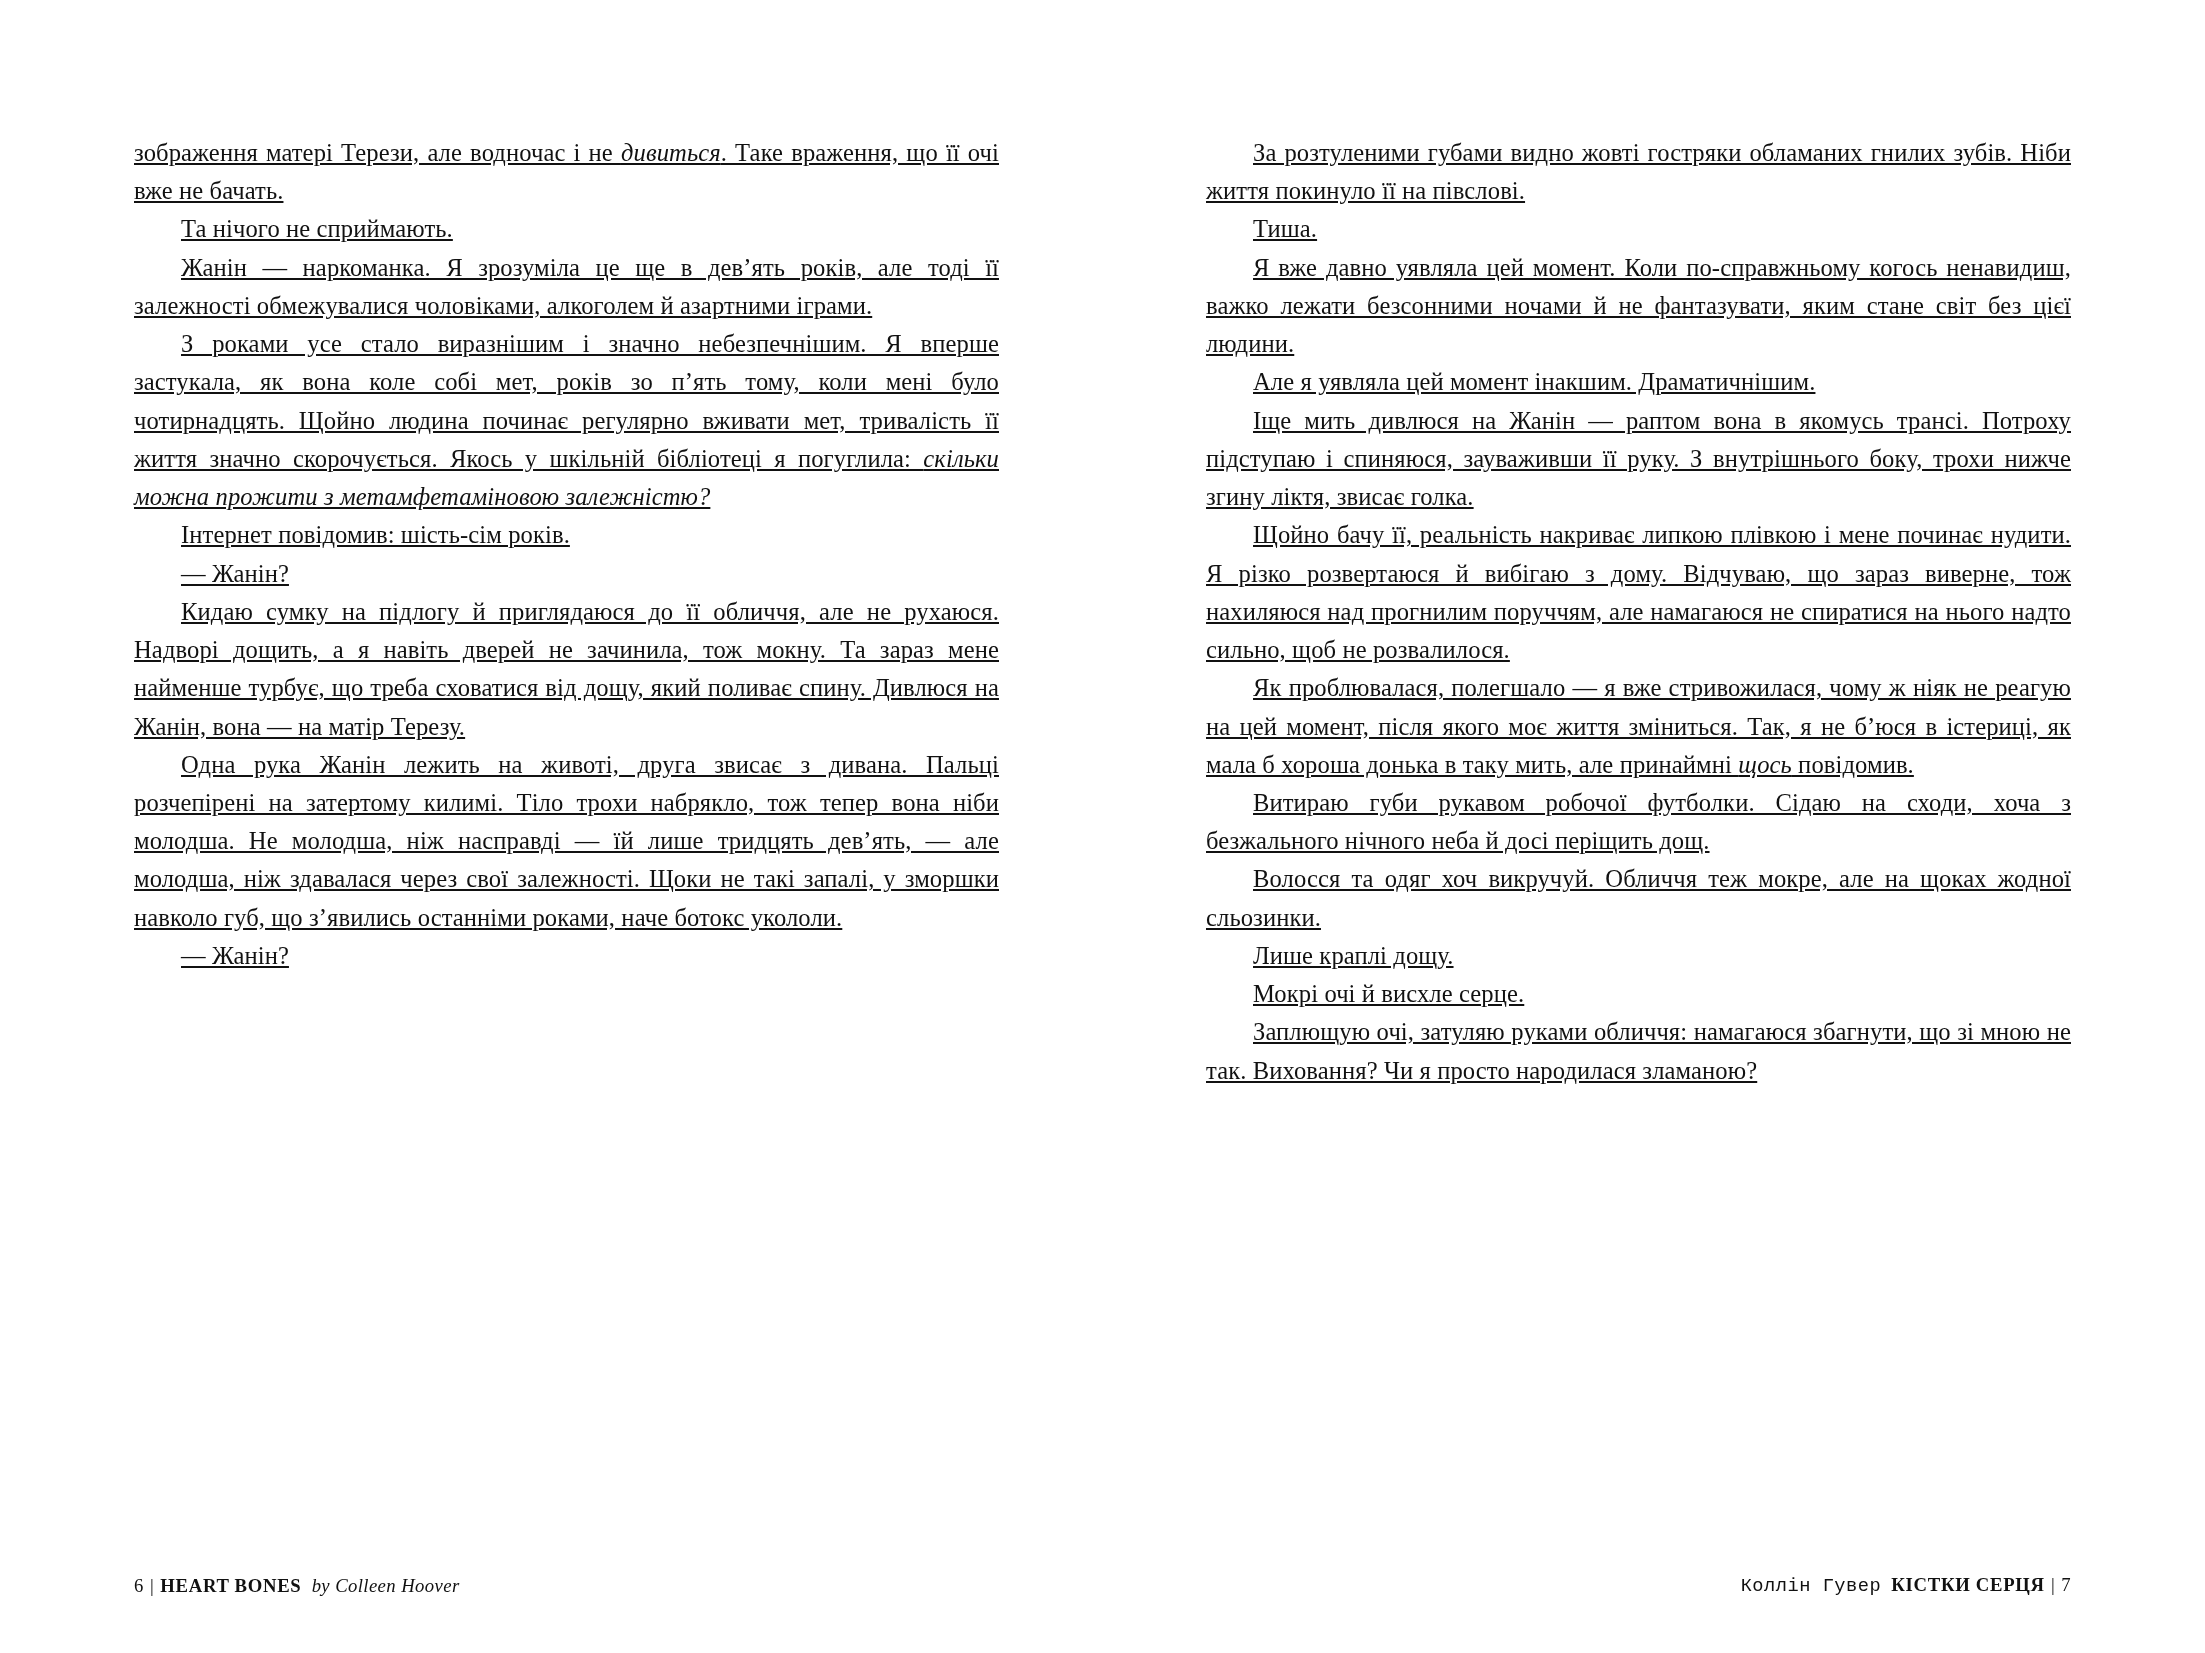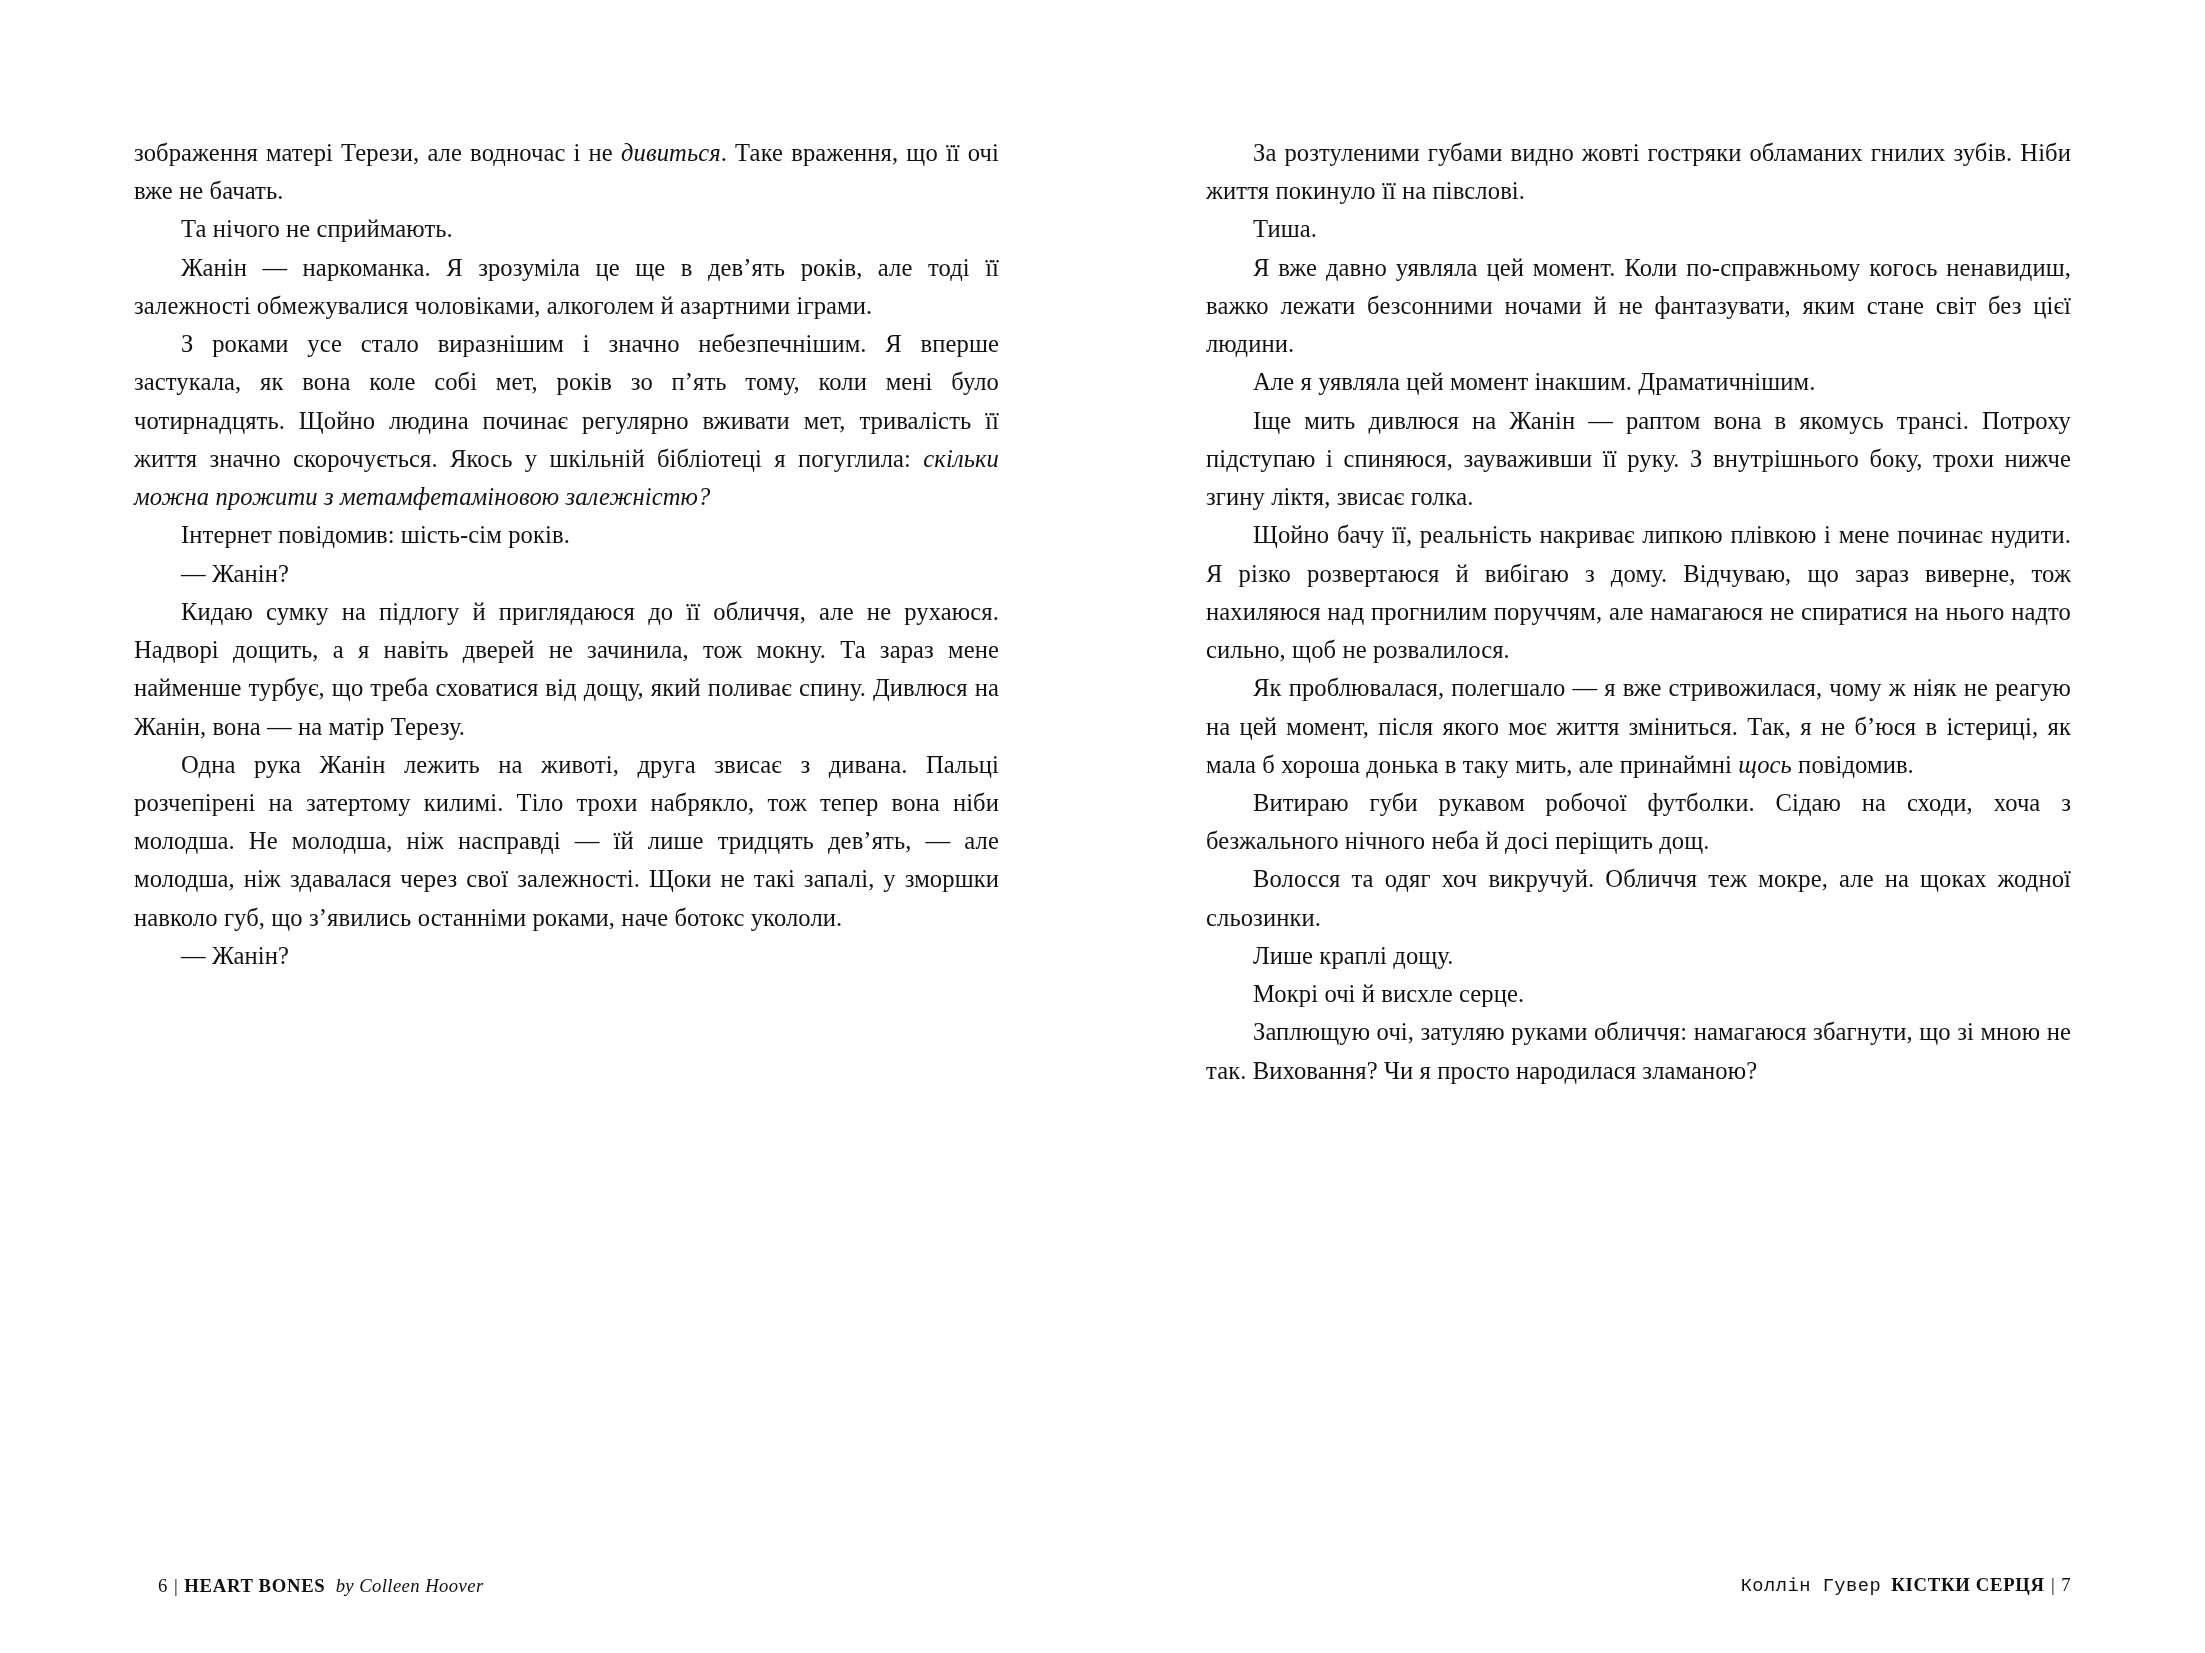--- a/index.html
+++ b/index.html
@@ -18,20 +18,21 @@
   .spread {
     position: absolute;
     top: 0; left: 0;
     width: 2205px;
     height: 1532px;
     box-sizing: border-box;
     padding: 134px 134px 0 134px;
     display: flex;
     flex-direction: row;
     justify-content: space-between;
+    text-decoration: underline;
   }
   .page {
     width: 865px;
     position: relative;
   }
   .col {
     width: 865px;
   }
   p {
     margin: 0;
@@ -53,21 +54,20 @@
   }
   .footer {
     position: absolute;
     bottom: 57px;
     font-size: 18.7px;
     letter-spacing: 0.4px;
     white-space: nowrap;
   }
   .footer-left {
     left: 134px;
-    margin-left: 24px;
   }
   .footer-right {
     right: 134px;
     text-align: right;
   }
   .foot-num {
     font-family: "Liberation Serif", serif;
   }
   .foot-sep {
     padding: 0 6.2px;

